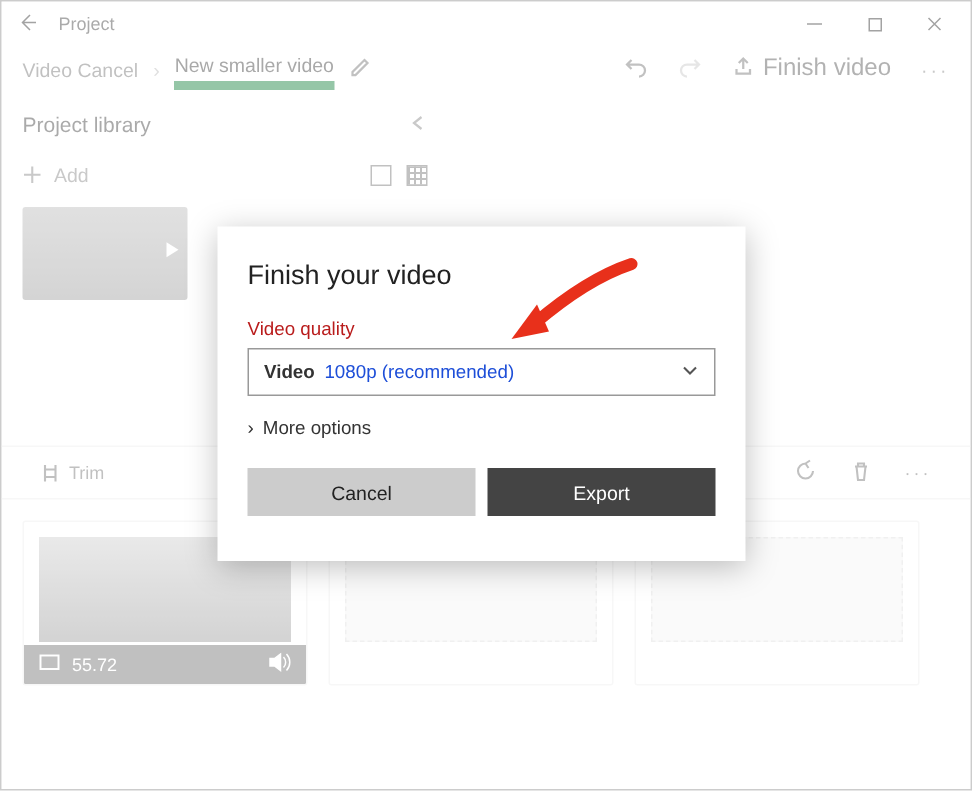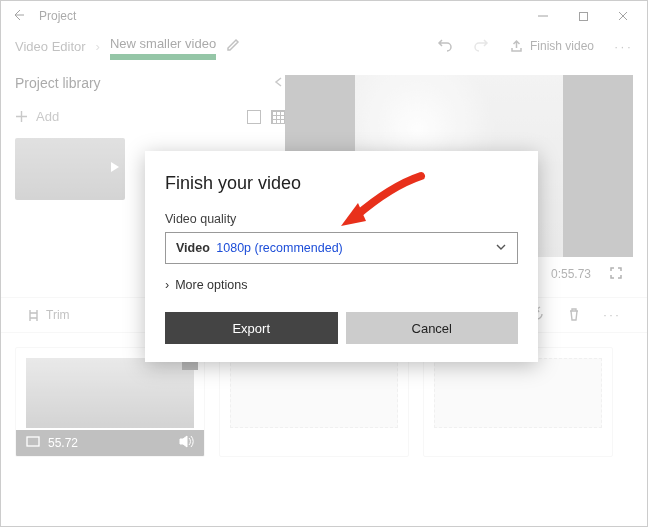--- a/index.html
+++ b/index.html
@@ -11,25 +11,25 @@
   .titlebar .spacer { flex: 1; }
   .titlebar .win-btns { display: flex; }
   .titlebar .win-btns span { width: 40px; height: 30px; display: flex; align-items: center; justify-content: center; }
   .titlebar svg { stroke: #333; stroke-width: 1; fill: none; }
 
   
   .crumbs { height: 30px; display: flex; align-items: center; padding: 0 14px; font-size: 13px; color: #777; gap: 10px; }
   .crumbs .sep { color: #bbb; }
   .crumbs .current { color: #404040; border-bottom: 6px solid #15803d; padding-bottom: 3px; margin-top: 3px; }
   .crumbs .right { margin-left: auto; display: flex; align-items: center; gap: 20px; color: #888; }
-  .crumbs .right .finish { display: flex; gap: 6px; color: #555; font-size: 12px; }
+  .crumbs .right .finish { display: flex; gap: 6px; color: #555; font-size: 16px; }
   .crumbs svg { stroke: #777; stroke-width: 1.5; fill: none; }
 
   
-  .main { display: flex; padding: 14px 14px 0 14px; height: 230px; }
+  .main { display: flex; padding: 14px 14px 0 14px; height: 230px; flex-direction: column; }
   .sidebar { width: 270px; }
   .sidebar-head { display: flex; align-items: center; justify-content: space-between; font-size: 14px; color: #444; margin-bottom: 18px; }
   .sidebar-head svg { stroke: #888; stroke-width: 1.5; fill: none; }
   .sidebar-row { display: flex; align-items: center; gap: 26px; color: #888; font-size: 13px; margin-bottom: 14px; }
   .sidebar-row .add { display: flex; align-items: center; gap: 8px; }
   .sidebar-row .view-icons { margin-left: auto; display: flex; gap: 10px; }
   .grid-ic { width: 14px; height: 14px; border: 1px solid #777; }
   .grid-ic.dense { background: repeating-linear-gradient(#777 0 1px, transparent 1px 4px), repeating-linear-gradient(90deg,#777 0 1px, transparent 1px 4px); }
   .thumb { width: 110px; height: 62px; background: linear-gradient(#bcbcbc,#a0a0a0); border-radius: 2px; position: relative; }
   .thumb .play { position: absolute; right: 4px; top: 50%; transform: translateY(-50%); }
@@ -54,23 +54,23 @@
   .clip .clip-thumb { position: absolute; left: 10px; top: 10px; right: 10px; bottom: 28px; background: linear-gradient(#cfcfcf,#9e9e9e); }
   .clip .clip-bar { position: absolute; left: 0; right: 0; bottom: 0; height: 26px; background: rgba(0,0,0,.55); color: #fff; display: flex; align-items: center; padding: 4px 10px; font-size: 12px; gap: 8px; }
   .clip .clip-bar .vol { margin-left: auto; }
   .clip .sel { position: absolute; right: 6px; top: 6px; width: 16px; height: 16px; background: #666; }
   .clip .progress { position: absolute; left: 0; right: 0; bottom: -3px; height: 3px; background: #ddd; }
   .clip .progress .fill { width: 30%; height: 100%; background: #2e7bd6; }
   .clip.empty .clip-thumb { background: #f4f4f4; border: 1px dashed #ddd; }
 
   
   .scrim { position: absolute; inset: 0; background: rgba(255,255,255,.55); }
-  .modal { position: absolute; left: 144px; top: 150px; width: 393px; background: #fff; box-shadow: 0 4px 20px rgba(0,0,0,.25); padding: 22px 20px 18px; }
+  .modal { position: absolute; left: 144px; top: 150px; width: 352px; background: #fff; box-shadow: 0 4px 20px rgba(0,0,0,.25); padding: 22px 20px 30px; }
   .modal h2 { font-size: 18px; font-weight: 400; color: #222; margin-bottom: 18px; }
-  .modal .label { font-size: 12.5px; color: #404040; margin-bottom: 6px; }
+  .modal .label { font-size: 12.5px; color: #b91c1c; margin-bottom: 6px; }
   .select-box { height: 32px; border: 1px solid #999; display: flex; align-items: center; padding: 0 10px; font-size: 12.5px; color: #333; justify-content: space-between; margin-bottom: 14px; }
   .select-box .rec { color: #1d4ed8; margin-left: 3px; }
   .more { font-size: 12.5px; color: #333; display: flex; align-items: center; gap: 6px; margin-bottom: 20px; }
   .btn-row { display: flex; gap: 8px; }
   .btn { flex: 1; height: 32px; display: flex; align-items: center; justify-content: center; font-size: 13px; border: none; cursor: pointer; }
   .btn.primary { background: #444; color: #fff; }
   .btn.secondary { background: #ccc; color: #222; }
 
   
   .arrow { position: absolute; left: 335px; top: 170px; pointer-events: none; }
@@ -99,21 +99,21 @@
       </span>
     <span>
         <svg width="12" height="12" viewBox="0 0 12 12">
           <path d="M2 2 L10 10 M10 2 L2 10"></path>
         </svg>
       </span>
   </div>
 </div>
 
 <div class="crumbs">
-  <span>Video Editor</span>
+  <span>Video Cancel</span>
   <span class="sep">›</span>
   <span class="current">New smaller video</span>
   <span><svg width="14" height="14" viewBox="0 0 14 14">
         <path d="M2 12 L4 12 L12 4 L10 2 L2 10 Z"></path>
       </svg></span>
   <div class="right">
     <span><svg width="16" height="16" viewBox="0 0 16 16">
           <path d="M5 3 L2 6 L5 9 M2 6 H10 A4 4 0 0 1 10 14"></path>
         </svg></span>
     <span style="opacity:.4"><svg width="16" height="16" viewBox="0 0 16 16">
@@ -149,31 +149,20 @@
         <span class="grid-ic dense"></span>
       </span>
     </div>
     <div class="thumb">
       <span class="play"><svg width="14" height="14" viewBox="0 0 14 14">
             <path d="M4 2 L12 7 L4 12 Z"></path>
           </svg></span>
     </div>
   </div>
 
-  <div class="preview">
-    <div class="stage">
-      <div class="img"></div>
-    </div>
-    <div class="controls">
-      <span>0:55.73</span>
-      <span><svg width="14" height="14" viewBox="0 0 14 14">
-            <path d="M2 5 V2 H5 M9 2 H12 V5 M12 9 V12 H9 M5 12 H2 V9"></path>
-          </svg></span>
-    </div>
-  </div>
 </div>
 
 <div class="edit-toolbar">
   <span style="display:flex;align-items:center;gap:6px;">
     <svg width="13" height="13" viewBox="0 0 13 13">
         <path d="M3 1 V12 M10 1 V12 M3 4 H10 M3 9 H10"></path>
       </svg>
     <span>Trim</span>
   </span>
   <div class="right-tools">
@@ -224,25 +213,25 @@
     </span>
     <span><svg width="12" height="12" viewBox="0 0 12 12" style="stroke:#555;fill:none;stroke-width:1.4">
           <path d="M2 4 L6 8 L10 4"></path>
         </svg></span>
   </div>
   <div class="more">
     <span>›</span>
     <span>More options</span>
   </div>
   <div class="btn-row">
+    <button class="btn secondary">
+        <span>Cancel</span>
+      </button>
     <button class="btn primary">
         <span>Export</span>
-      </button>
-    <button class="btn secondary">
-        <span>Cancel</span>
       </button>
   </div>
 </div>
 
 <svg class="arrow" width="90" height="60" viewBox="0 0 90 60">
   <defs></defs>
   <path d="M85 5 Q55 15 20 45" stroke="#e8301b" stroke-width="8" fill="none" stroke-linecap="round"></path>
   <path d="M5 55 L30 50 L22 32 Z" fill="#e8301b"></path>
 </svg>
 

